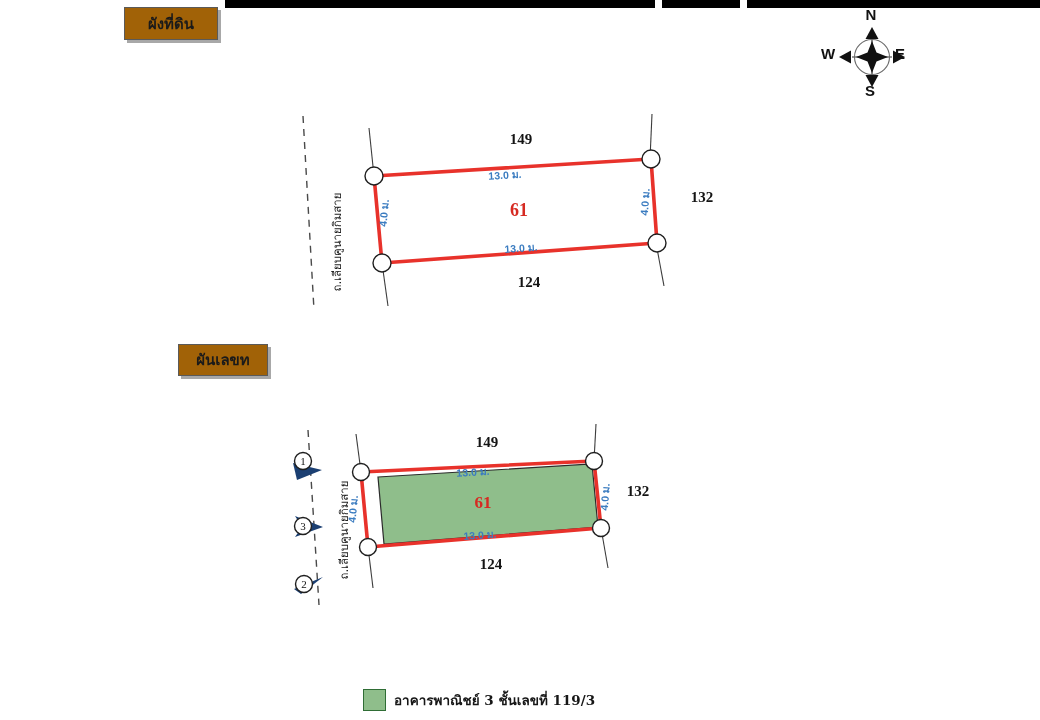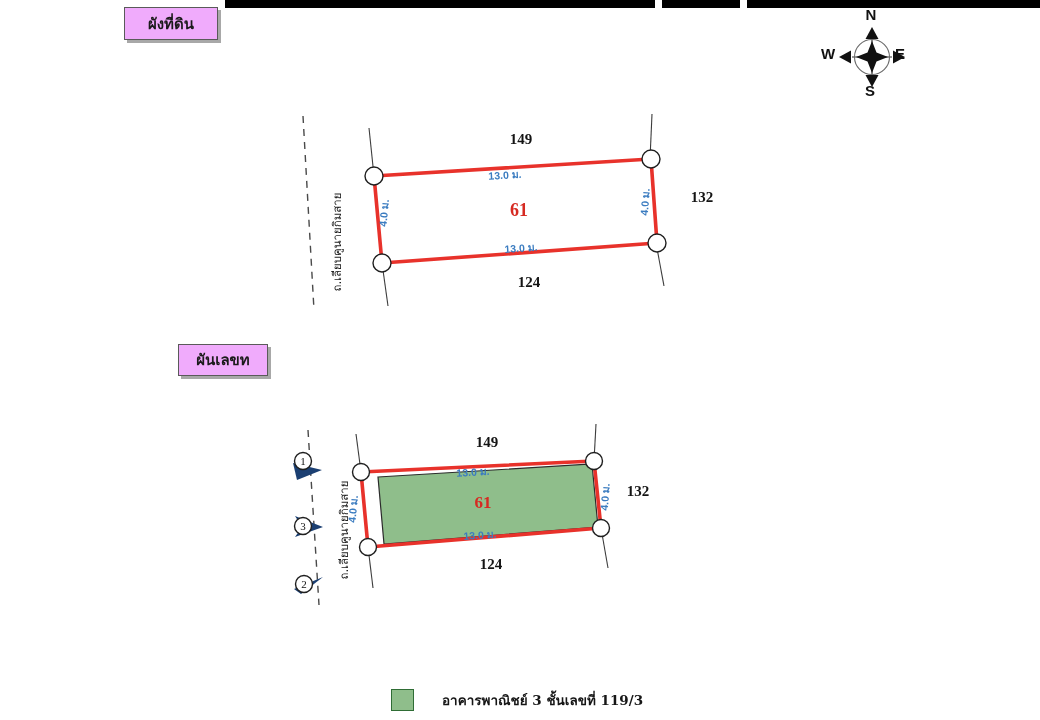--- a/index.html
+++ b/index.html
@@ -1,26 +1,26 @@
 <!DOCTYPE html>
 <html><head>
 <meta charset="utf-8">
 <style>
   html,body{margin:0;padding:0;background:#e9e9e9;}
   .page{position:relative;width:1040px;height:720px;background:#ffffff;overflow:hidden;
         font-family:"DejaVu Sans",sans-serif;}
   .topbar{position:absolute;left:225px;top:0;width:815px;height:8px;background:#000;}
   .topbar-gap{position:absolute;top:0;height:8px;width:7px;background:#fff;}
-  .titlebox{position:absolute;background:#f0abfc;border:1.6px solid #5a5a5a;
+  .titlebox{position:absolute;background:#a16207;border:1.6px solid #5a5a5a;
             box-shadow:3px 3px 0 #a8a8a8;display:flex;align-items:center;justify-content:center;
             font-weight:bold;font-size:15px;color:#1a1a1a;font-family:"DejaVu Sans",sans-serif;}
   .box-land{left:124px;top:7px;width:92px;height:31px;}
   .box-bldg{left:178px;top:344px;width:88px;height:30px;}
   .plansvg{position:absolute;left:0;top:0;}
-  .legend{position:absolute;left:363px;top:689px;display:flex;align-items:flex-end;gap:28px;margin-left:28px;}
+  .legend{position:absolute;left:363px;top:689px;display:flex;align-items:flex-end;gap:8px;}
   .legend .swatch{width:21px;height:20px;background:#8fbe8b;border:1.6px solid #2f6d35;}
   .legend .label{font:bold 13.5px "DejaVu Serif",serif;color:#161616;}
   
   text{text-anchor:middle;dominant-baseline:middle;}
   .bnd{stroke:#e8322b;stroke-width:3.6;fill:none;stroke-linejoin:round;}
   .ext{stroke:#3c3c3c;stroke-width:1.1;}
   .dash{stroke:#4a4a4a;stroke-width:1.4;stroke-dasharray:7 6;fill:none;}
   .cnr{fill:#fff;stroke:#1f1f1f;stroke-width:1.4;}
   .bldg{fill:#8fbe8b;stroke:#2b2b2b;stroke-width:1.2;}
   .num{font:bold 15px "Liberation Serif",serif;fill:#141414;}

